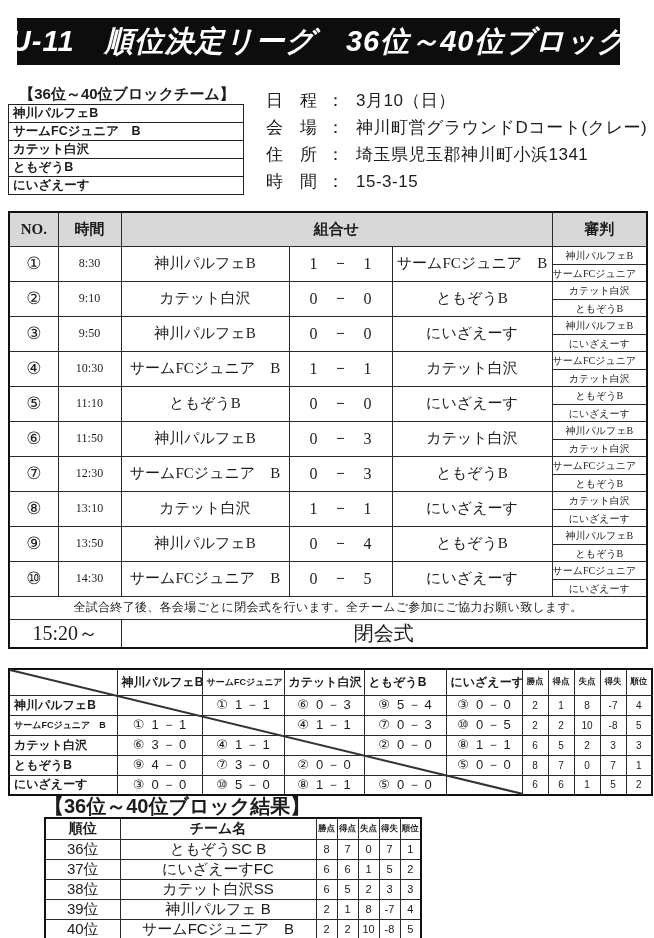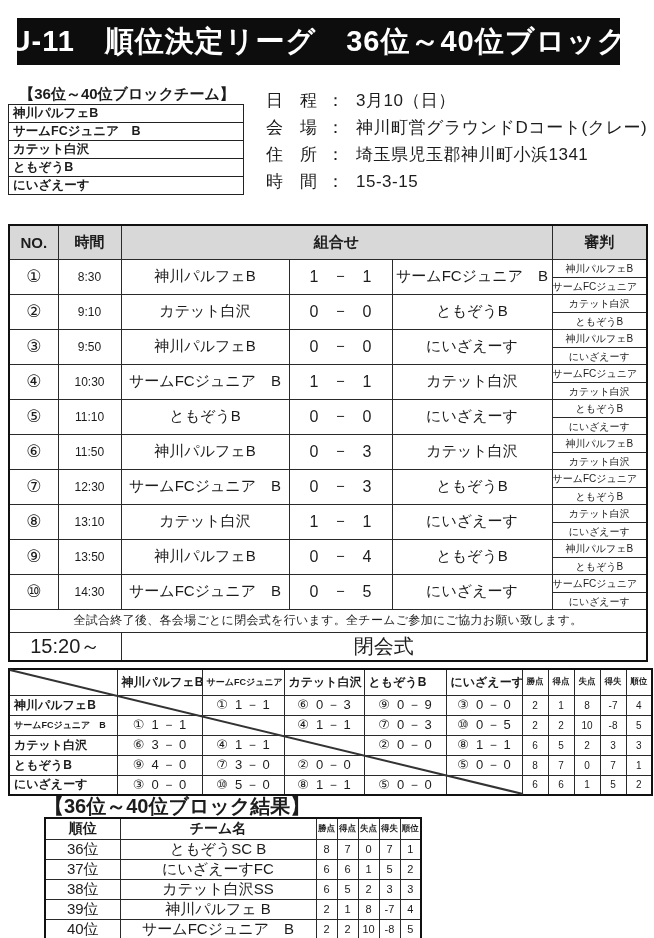--- a/index.html
+++ b/index.html
@@ -10,40 +10,41 @@
     color: #1c1c1c;
   }
 
   
   .title-bar {
     position: absolute; left: 17px; top: 18px; width: 603px; height: 47px;
     background: #0d0d0d; color: #ffffff;
     display: flex; align-items: center; justify-content: center;
     font-size: 29px; font-weight: bold; letter-spacing: 1px;
     white-space: pre;
+    font-style: italic;
   }
 
   
   .top-section { position: absolute; left: 8px; top: 84px; width: 640px; display: flex; }
   .team-block { width: 238px; }
   .team-block-title { font-size: 15px; font-weight: bold; text-align: center; height: 20px; line-height: 20px; }
   table { border-collapse: collapse; table-layout: fixed; }
   .team-table { width: 236px; border: 1px solid #222; }
   .team-table td {
     border: 1px solid #222; height: 17px; font-size: 12.5px; font-weight: bold;
     padding: 0 4px; white-space: pre; overflow: hidden;
   }
   .info-block { margin-left: 20px; padding-top: 3px; }
   .info-row { display: flex; align-items: center; height: 27px; font-size: 17px; text-align: center; }
   .info-label { white-space: pre; }
   .info-colon { margin: 0 12px 0 10px; }
   .info-value { white-space: pre; letter-spacing: 0.5px; }
 
   
-  .sched { position: absolute; left: 8px; top: 224px; width: 638px; border: 2px solid #111; }
+  .sched { position: absolute; left: 8px; top: 211px; width: 638px; border: 2px solid #111; font-family: Liberation Serif, serif; }
   .sched td { border: 1px solid #2a2a2a; text-align: center; overflow: hidden; }
   .sched .hdr td { background: #d8d8d8; height: 34px; font-size: 15px; font-weight: bold; }
   .sched .match td { height: 35px; }
   .sched .no-cell { font-size: 17px; }
   .sched .time-cell { font-size: 12px; }
   .sched .team-cell { font-size: 15px; white-space: pre; }
   .sched .score-cell { padding: 0 20px; }
   .score-inner { display: flex; justify-content: space-between; align-items: center; font-size: 16px; }
   .sched .ref-cell { padding: 0; vertical-align: top; }
   .ref-line {
@@ -366,21 +367,21 @@
       <td class="stat-h">得点</td>
       <td class="stat-h">失点</td>
       <td class="stat-h">得失</td>
       <td class="stat-h">順位</td>
     </tr>
     <tr class="crow">
       <td class="rlabel">神川パルフェB</td>
       <td class="ccell"></td>
       <td class="ccell">①  1 － 1</td>
       <td class="ccell">⑥  0 － 3</td>
-      <td class="ccell">⑨  0 － 9</td>
+      <td class="ccell">⑨  5 － 4</td>
       <td class="ccell">③  0 － 0</td>
       <td class="cstat">2</td>
       <td class="cstat">1</td>
       <td class="cstat">8</td>
       <td class="cstat">-7</td>
       <td class="cstat">4</td>
     </tr>
     <tr class="crow">
       <td class="rlabel small-name">サームFCジュニア　B</td>
       <td class="ccell">①  1 － 1</td>

